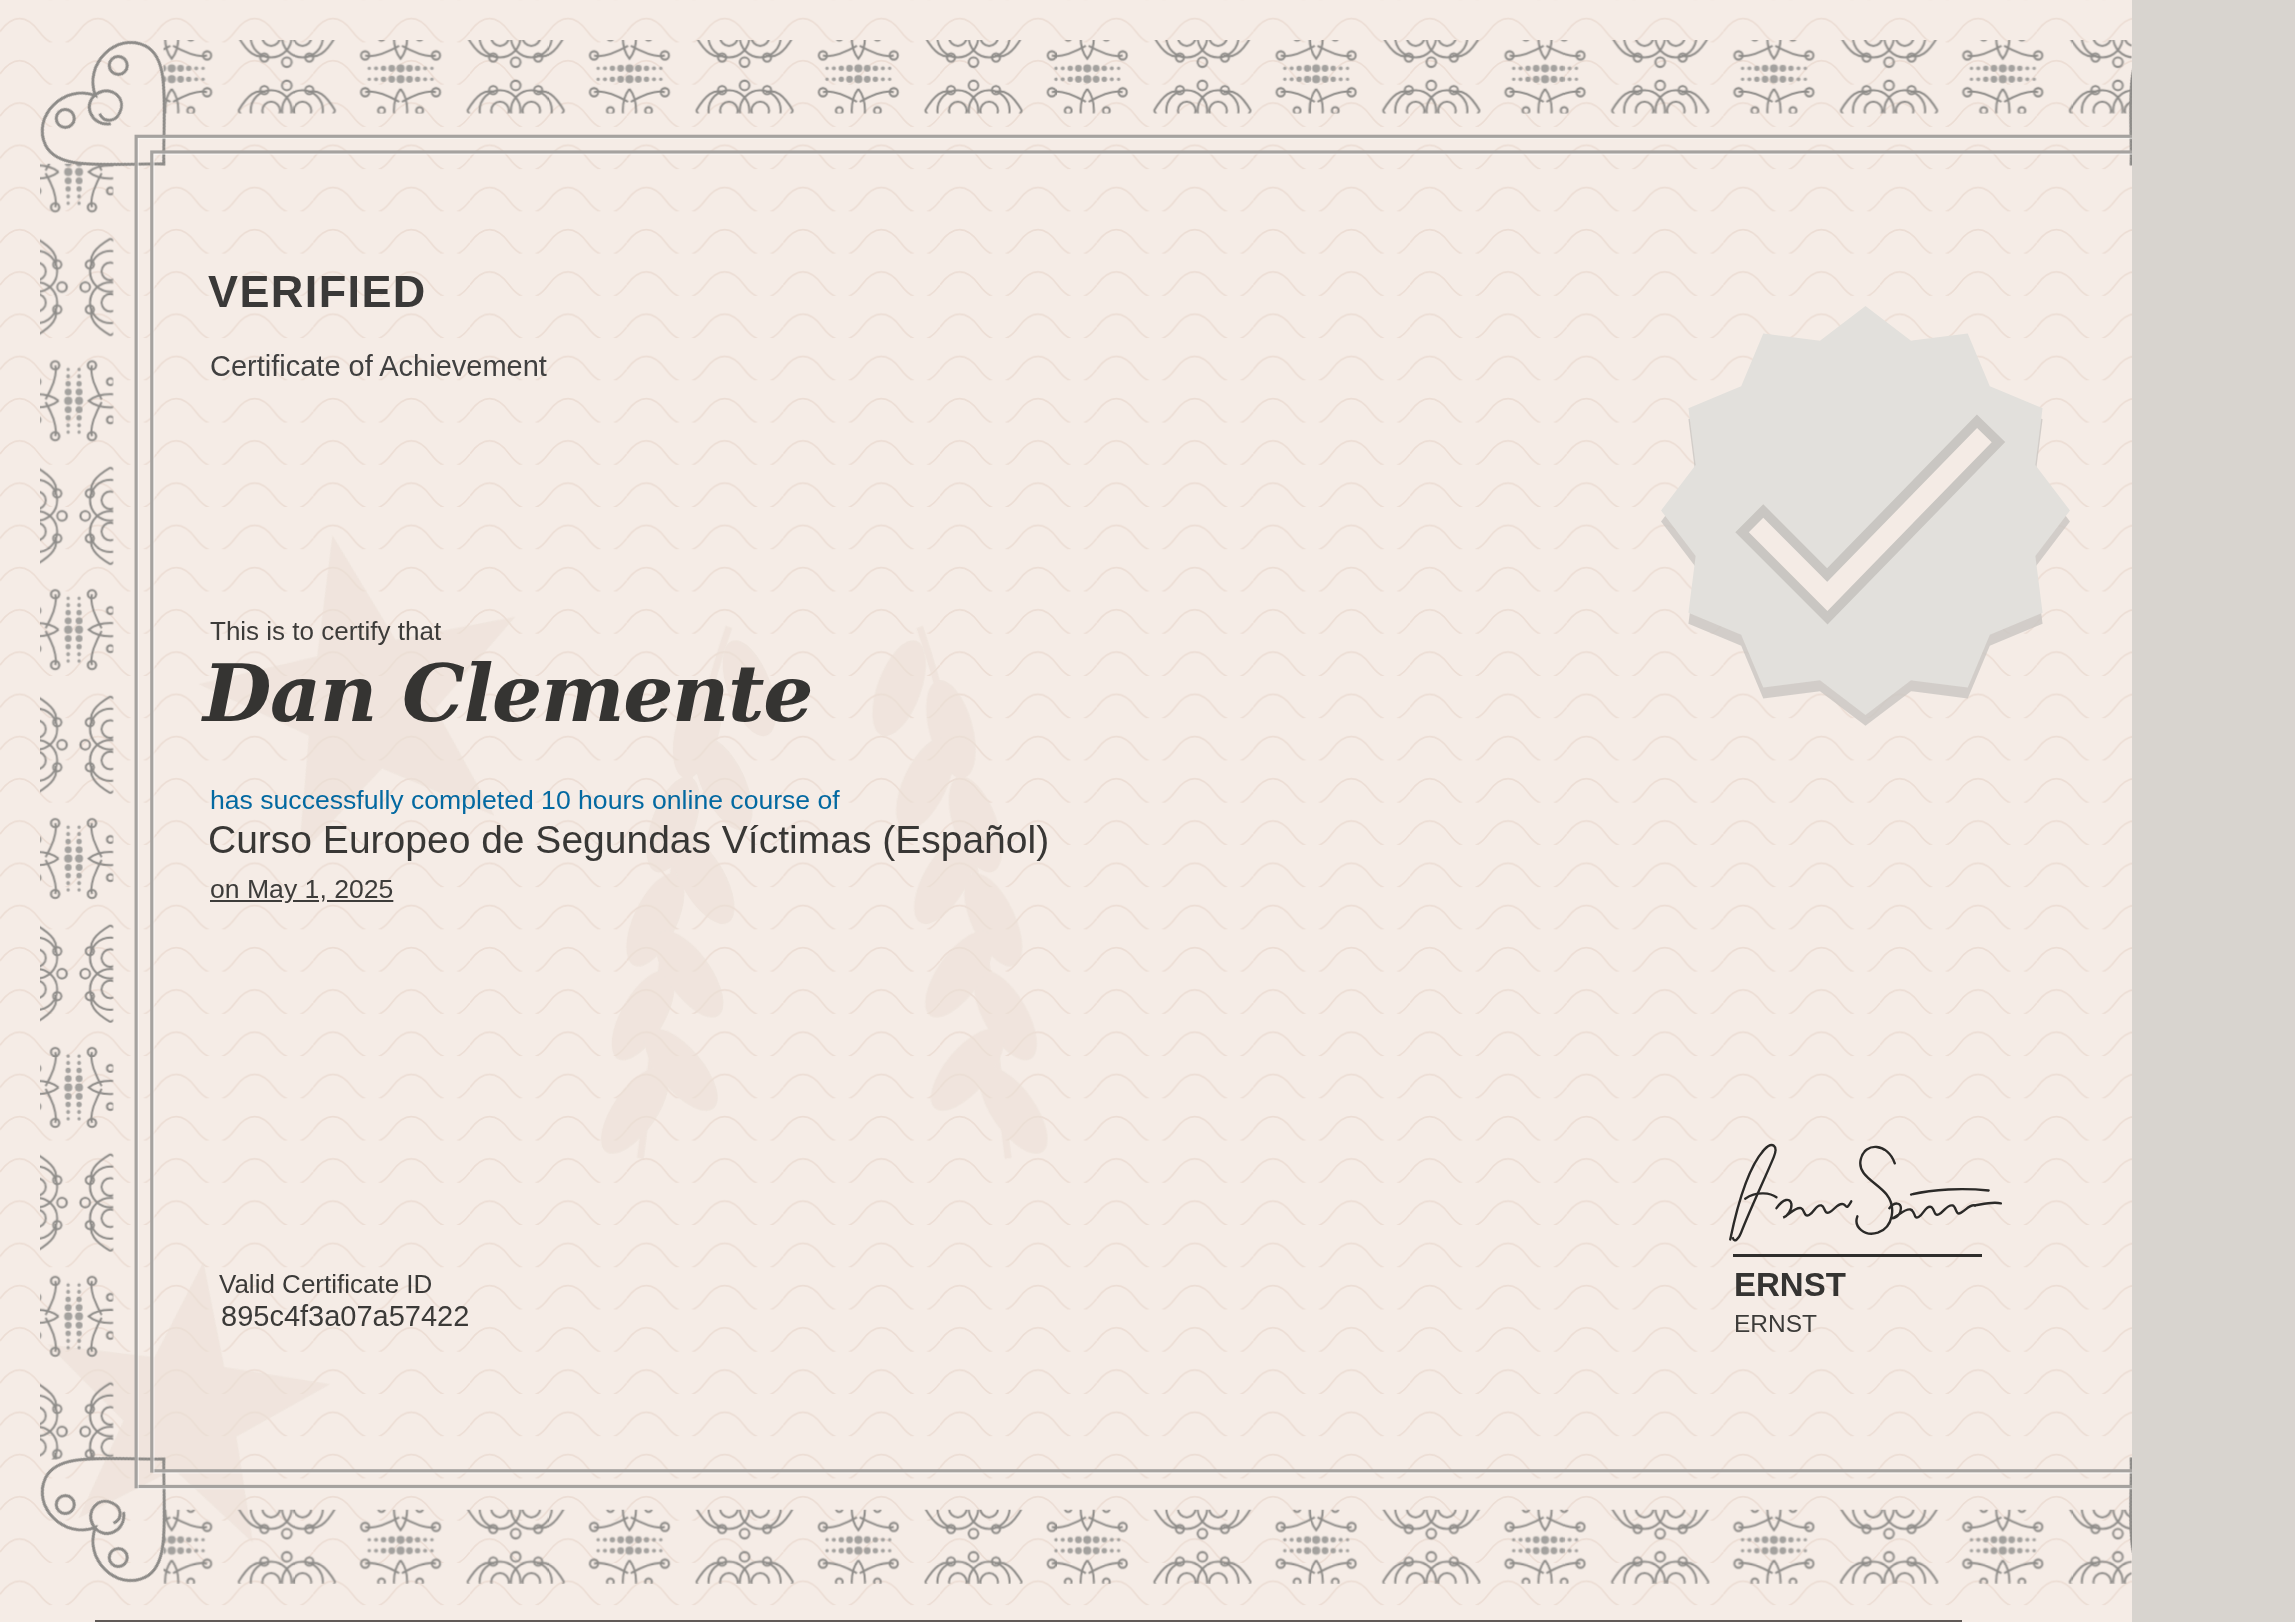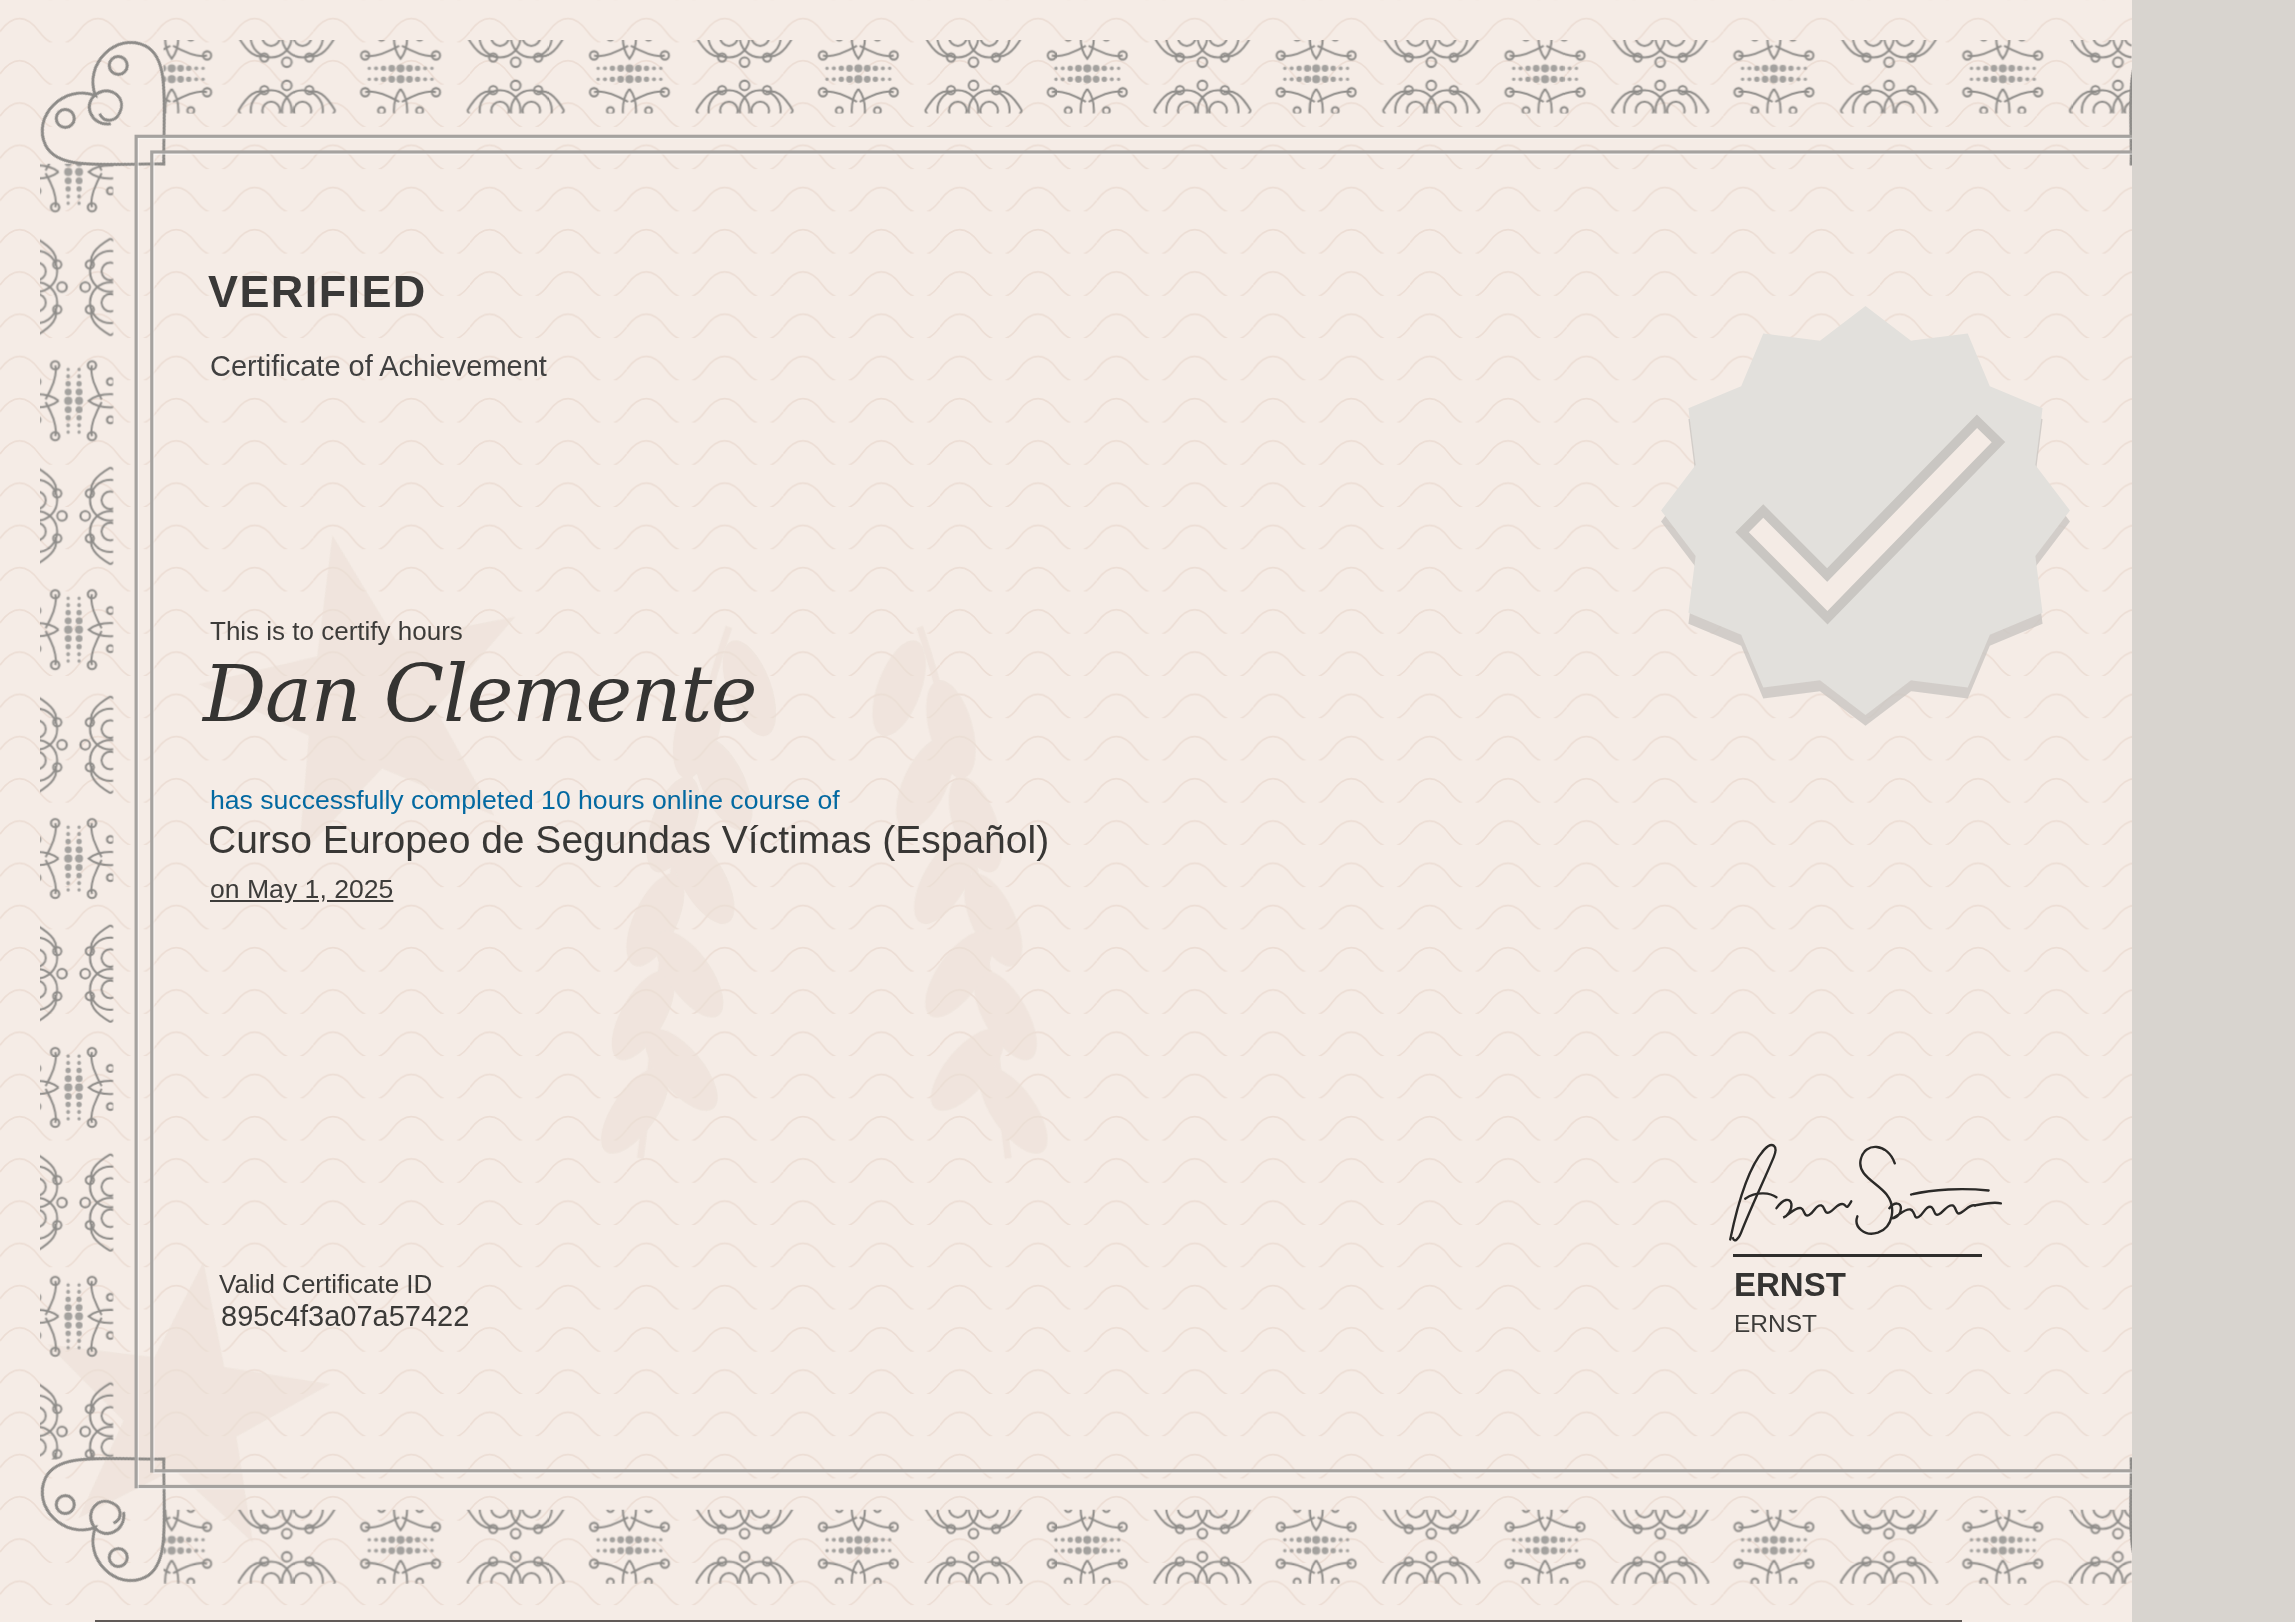--- a/index.html
+++ b/index.html
@@ -9,21 +9,21 @@
     background:#f5ece6;
     overflow:hidden;
     font-family:"Liberation Sans", sans-serif;
     color:#3a3938;
   }
   svg.layer{position:absolute;left:0;top:0;pointer-events:none;}
   .abs{position:absolute;line-height:1.15;}
   .verified-title{left:208px;top:266px;font-size:45px;font-weight:600;letter-spacing:1.4px;color:#3a3938;}
   .cert-subtitle{left:210px;top:350px;font-size:29px;font-weight:500;color:#404040;}
   .certify-intro{left:210px;top:617px;font-size:26px;color:#3d3c3a;}
-  .recipient-name{left:203px;top:649px;font-size:79px;font-family:"DejaVu Serif", serif;font-style:italic;font-weight:normal;color:#353432;letter-spacing:-1.4px;}
+  .recipient-name{left:203px;top:649px;font-size:79px;font-family:"DejaVu Serif", serif;font-style:italic;font-weight:bold;color:#353432;letter-spacing:-1.4px;}
   .completion-text{left:210px;top:785px;font-size:26.6px;color:#0369a1;}
   .course-title{left:208px;top:818px;font-size:39px;font-weight:500;color:#383735;}
   .date-text{left:210px;top:874px;font-size:26.6px;color:#3d3c3a;text-decoration:underline;}
   .id-label{left:219px;top:1258px;font-size:26px;color:#3b3a38;margin-top:12px;}
   .id-value{left:221px;top:1300px;font-size:29px;color:#3b3a38;}
   .sig-script{left:1707px;top:1132px;width:313px;height:119px;}
   .sig-line{left:1733px;top:1254px;width:249px;height:2.7px;background:#2f2e2c;}
   .signer-name{left:1734px;top:1266px;font-size:33px;font-weight:600;color:#353432;}
   .signer-org{left:1734px;top:1310px;font-size:24.5px;font-weight:400;color:#3d3c3a;}
   .badge{left:1644px;top:289px;width:443px;height:443px;}
@@ -199,21 +199,21 @@
 
   <svg class="abs badge" viewBox="-325 -325 650 650">
     <polygon transform="translate(0,16)" fill="#c9c6c2" opacity="0.8" points="0,-300 66.8,-249.2 150,-259.8 182.4,-182.4 259.8,-150 249.2,-66.8 300,0 249.2,66.8 259.8,150 182.4,182.4 150,259.8 66.8,249.2 0,300 -66.8,249.2 -150,259.8 -182.4,182.4 -259.8,150 -249.2,66.8 -300,0 -249.2,-66.8 -259.8,-150 -182.4,-182.4 -150,-259.8 -66.8,-249.2"></polygon>
     <polygon fill="#e2e0dc" points="0,-300 66.8,-249.2 150,-259.8 182.4,-182.4 259.8,-150 249.2,-66.8 300,0 249.2,66.8 259.8,150 182.4,182.4 150,259.8 66.8,249.2 0,300 -66.8,249.2 -150,259.8 -182.4,182.4 -259.8,150 -249.2,66.8 -300,0 -249.2,-66.8 -259.8,-150 -182.4,-182.4 -150,-259.8 -66.8,-249.2"></polygon>
     <g>
       <path d="M-150,32 L-56,126 L164,-100" fill="none" stroke="#c9c6c2" stroke-width="58" stroke-linecap="square" stroke-linejoin="miter"></path>
       <path d="M-150,32 L-56,126 L164,-100" fill="none" stroke="#f4ebe5" stroke-width="30" stroke-linecap="square" stroke-linejoin="miter"></path>
     </g>
   </svg>
 
-  <div class="abs certify-intro">This is to certify hours</div>
+  <div class="abs certify-intro">This is to certify that</div>
   <div class="abs recipient-name">Dan Clemente</div>
   <div class="abs completion-text">has successfully completed 10 hours online course of</div>
   <div class="abs course-title">Curso Europeo de Segundas Víctimas (Español)</div>
   <div class="abs date-text">on May 1, 2025</div>
 
   <div class="abs id-label">Valid Certificate ID</div>
   <div class="abs id-value">895c4f3a07a57422</div>
 
   <svg class="abs sig-script" viewBox="0 0 460 175">
     <g fill="none" stroke="#2b2a28" stroke-width="3.5" stroke-linecap="round">

